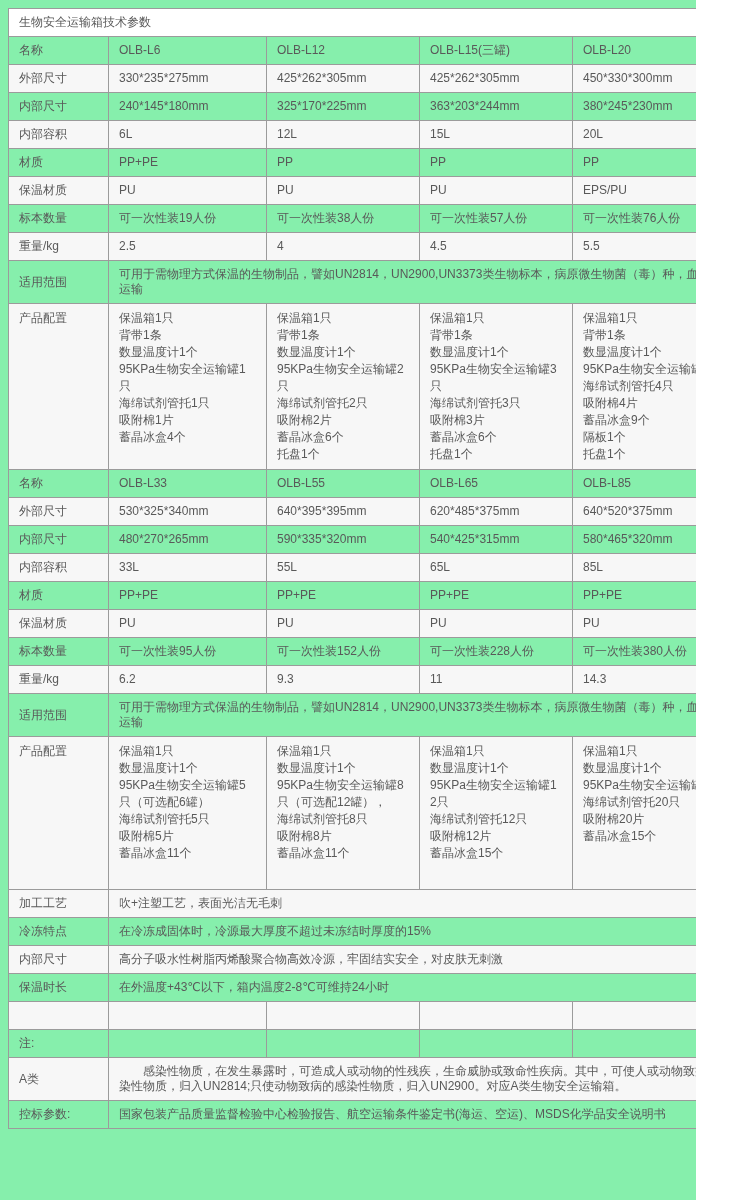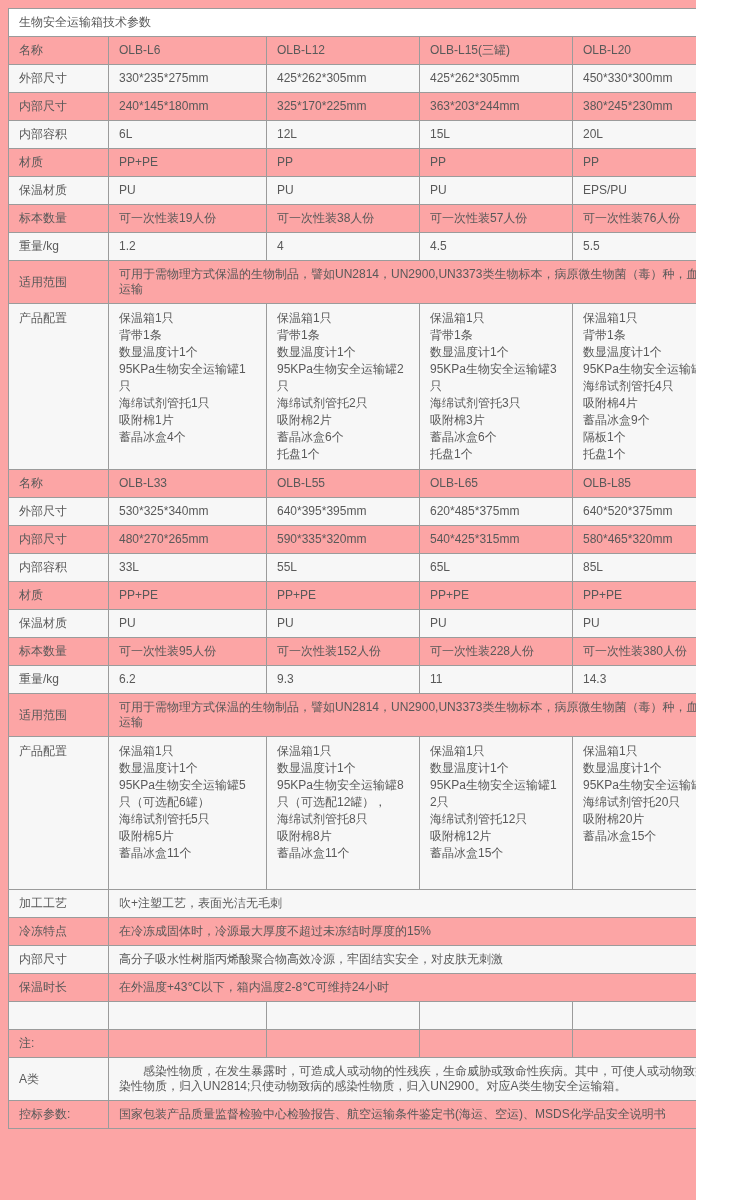--- a/index.html
+++ b/index.html
@@ -5,21 +5,21 @@
   html, body {
     margin: 0;
     padding: 0;
     background: #ffffff;
     width: 750px;
     font-family: "Liberation Sans", "DejaVu Sans", sans-serif;
   }
   .page {
     width: 696px;
     height: 1200px;
-    background: #fca5a5;
+    background: #86efac;
     overflow: hidden;
   }
   .table-wrap {
     padding: 8px 8px 0 8px;
   }
   table.spec {
     border-collapse: collapse;
     table-layout: fixed;
     width: 734px;
   }
@@ -114,21 +114,21 @@
           </tr>
           <tr>
             <td class="label-cell">标本数量</td>
             <td class="value-cell">可一次性装19人份</td>
             <td class="value-cell">可一次性装38人份</td>
             <td class="value-cell">可一次性装57人份</td>
             <td class="value-cell">可一次性装76人份</td>
           </tr>
           <tr>
             <td class="label-cell">重量/kg</td>
-            <td class="value-cell">1.2</td>
+            <td class="value-cell">2.5</td>
             <td class="value-cell">4</td>
             <td class="value-cell">4.5</td>
             <td class="value-cell">5.5</td>
           </tr>
           <tr>
             <td class="label-cell">适用范围</td>
             <td class="span-cell" colspan="4">可用于需物理方式保温的生物制品，譬如UN2814，UN2900,UN3373类生物标本，病原微生物菌（毒）种，血液等运输</td>
           </tr>
           <tr class="config-row">
             <td class="label-cell">产品配置</td>

